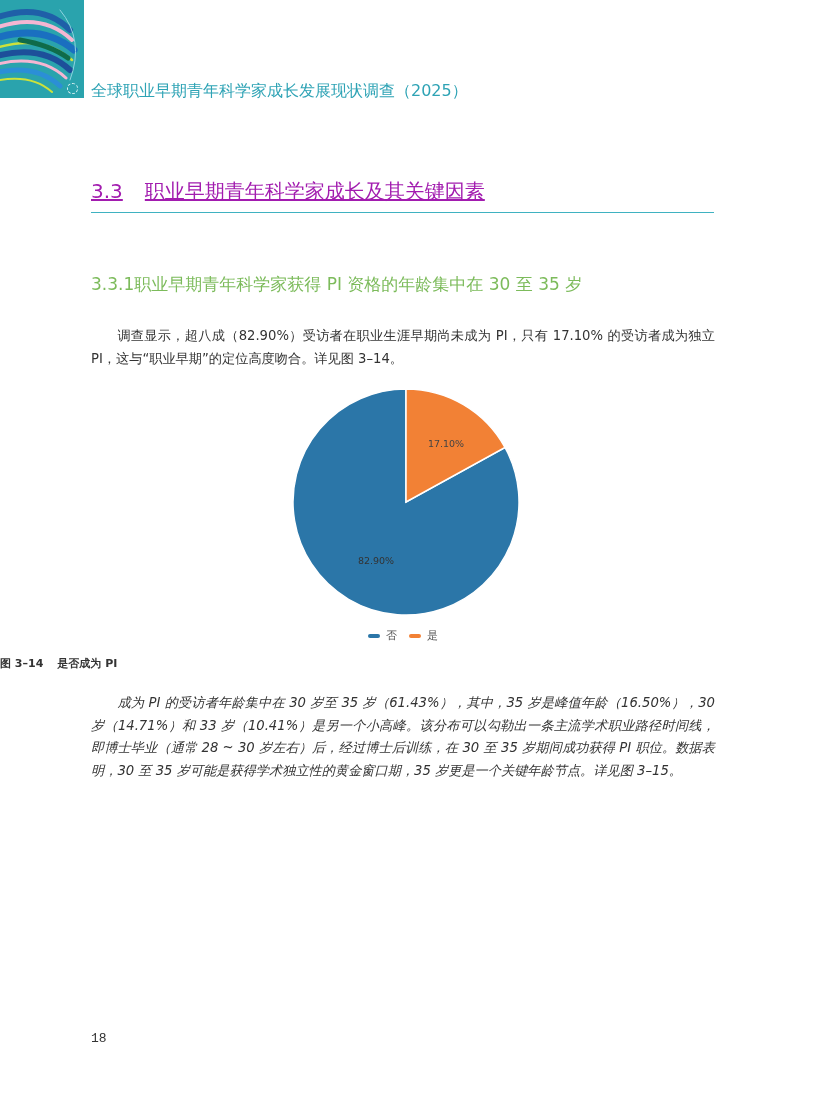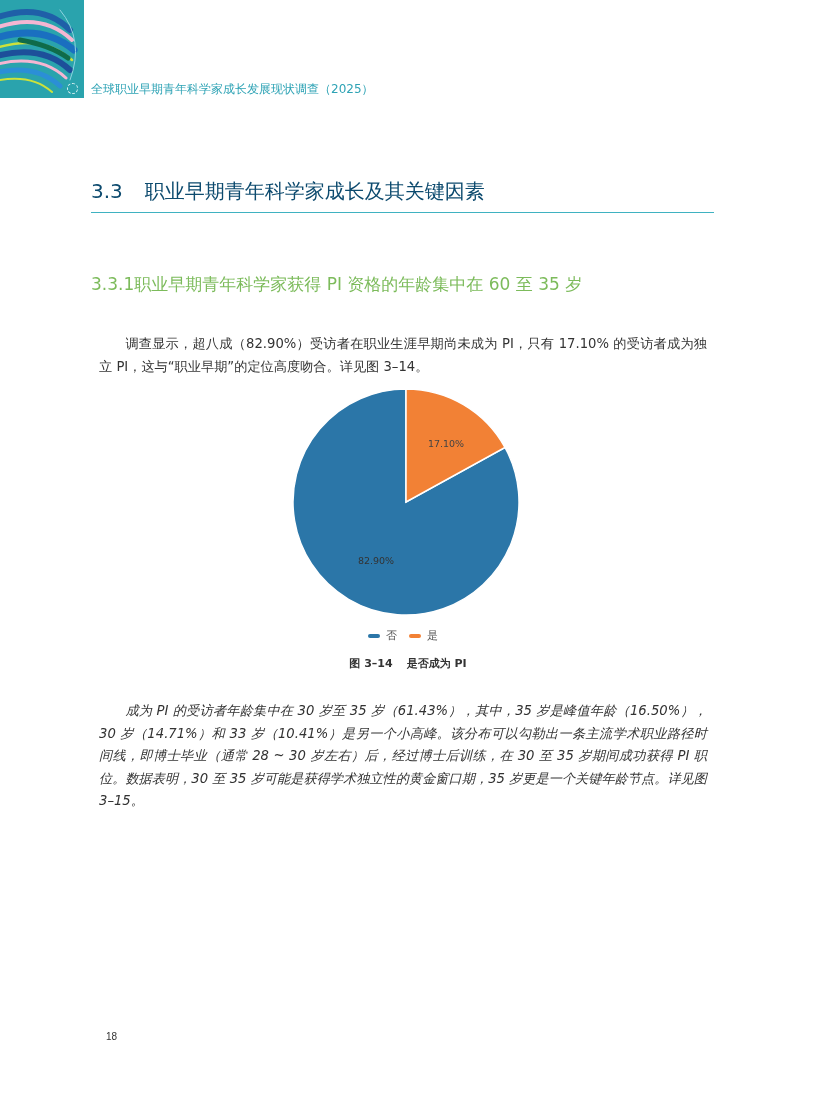--- a/index.html
+++ b/index.html
@@ -1,36 +1,36 @@
 <!DOCTYPE html>
 <html><head>
 <meta charset="utf-8">
 <style>
   html, body { margin:0; padding:0; }
   body { width:816px; height:1098px; background:#ffffff; position:relative; overflow:hidden;
          font-family:"DejaVu Sans","Liberation Sans",sans-serif; color:#333; }
   .cover-art { position:absolute; left:0; top:0; width:84px; height:98px; background:#2aa3ad; overflow:hidden; }
-  .running-header { position:absolute; left:91px; top:81px; font-size:12px; color:#2ea3b5; white-space:nowrap; }
+  .running-header { position:absolute; left:91px; top:81px; font-size:16px; color:#2ea3b5; white-space:nowrap; }
   .emblem { position:absolute; left:67px; top:83px; width:11px; height:11px; border-radius:50%; border:1px dashed #d8f0f2; box-sizing:border-box; }
-  .h2 { position:absolute; left:91px; top:178px; font-size:20px; color:#0c4a6e; white-space:nowrap; }
+  .h2 { position:absolute; left:91px; top:178px; font-size:20px; color:#a21caf; white-space:nowrap;text-decoration:underline; }
   .h2 .num { margin-right:22px; }
   .h2-rule { position:absolute; left:91px; top:212px; width:623px; height:1px; background:#3fb2c1; }
   .h3 { position:absolute; left:91px; top:273px; font-size:17px; color:#7cbb5b; white-space:nowrap; }
   .h3 .num { }
   .para { position:absolute; left:91px; width:624px; font-size:13.2px; line-height:22.5px; color:#333; text-align:justify; }
-  .para p { margin:8px; text-indent:2em; }
+  .para p { margin:0; text-indent:2em; }
   .p1 { top:325px; }
   .p2 { top:692px;font-style:italic; }
   .chart { position:absolute; left:284px; top:380px; width:250px; height:250px; }
   .legend { position:absolute; left:368px; top:628px; font-size:11px; color:#555; display:flex; align-items:center; white-space:nowrap; }
   .legend .item { display:flex; align-items:center; margin-right:12px; }
   .legend .swatch { width:12px; height:4px; border-radius:2px; margin-right:6px; }
-  .caption { position:absolute; left:0; width:816px; top:656px; text-align:center; font-size:11px; font-weight:bold; color:#333; }
+  .caption { position:absolute; left:0; width:816px; top:656px; font-size:11px; font-weight:bold; color:#333; }
   .caption .gap { display:inline-block; width:14px; }
-  .page-number { position:absolute; left:106px; top:1031px; font-size:10px; font-family:Liberation Sans, sans-serif; color:#333; }
+  .page-number { position:absolute; left:91px; top:1031px; font-size:13px; font-family:Liberation Mono, monospace; color:#333; }
 </style>
 </head>
 <body>
 
 <div class="cover-art">
   <svg width="84" height="98" viewBox="0 0 84 98">
     <rect width="84" height="98" fill="#2aa3ad"></rect>
     <g fill="none" stroke-linecap="round">
       <path d="M-10 20 Q40 0 70 30" stroke="#1f5fa8" stroke-width="6"></path>
       <path d="M-10 30 Q40 10 72 40" stroke="#f4b6d2" stroke-width="4"></path>
@@ -48,21 +48,21 @@
 
 <span class="emblem"></span>
 <div class="running-header">全球职业早期青年科学家成长发展现状调查（2025）</div>
 
 <div class="h2">
   <span class="num">3.3</span><span>职业早期青年科学家成长及其关键因素</span>
 </div>
 <div class="h2-rule"></div>
 
 <div class="h3">
-  <span class="num">3.3.1</span><span>职业早期青年科学家获得 PI 资格的年龄集中在 60 至 35 岁</span>
+  <span class="num">3.3.1</span><span>职业早期青年科学家获得 PI 资格的年龄集中在 30 至 35 岁</span>
 </div>
 
 <div class="para p1">
   <p>调查显示，超八成（82.90%）受访者在职业生涯早期尚未成为 PI，只有 17.10% 的受访者成为独立 PI，这与“职业早期”的定位高度吻合。详见图 3–14。</p>
 </div>
 
 <div class="chart">
   <svg width="250" height="250" viewBox="0 0 250 250">
 
     <path d="M122 122 L220.98 67.47 A113 113 0 1 1 122 9 Z" fill="#2b76a8" stroke="#ffffff" stroke-width="1.5"></path>

